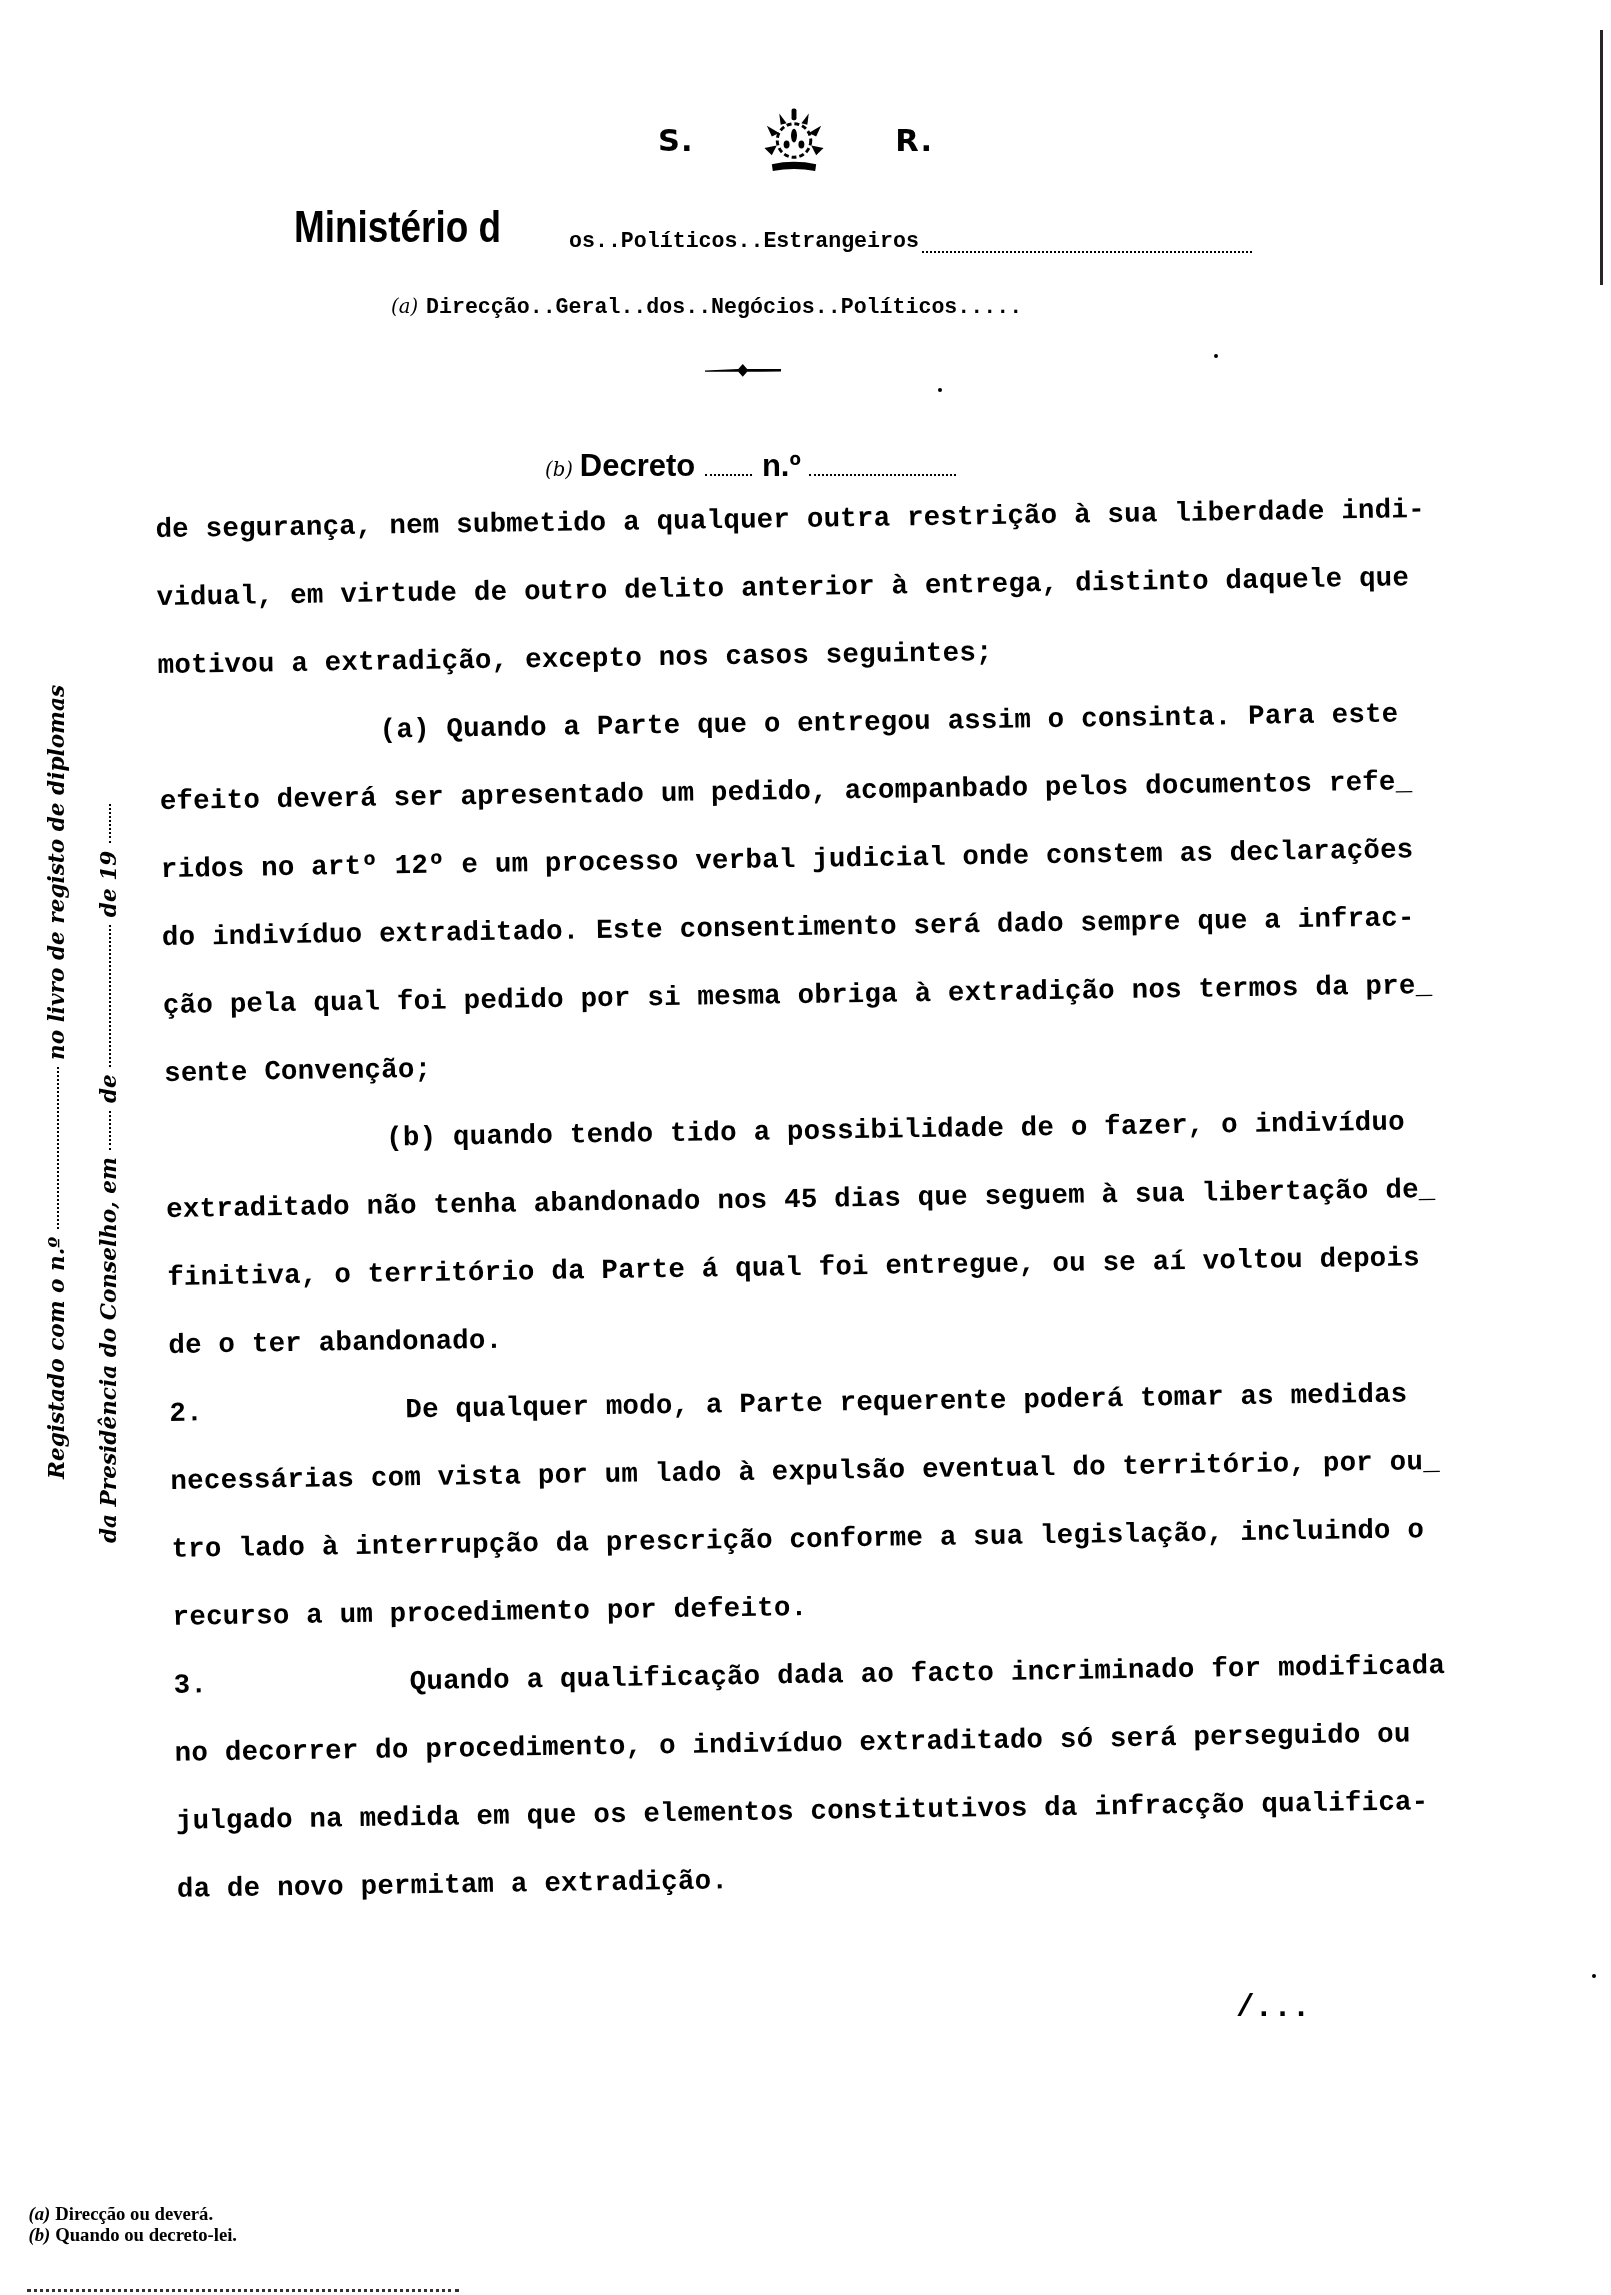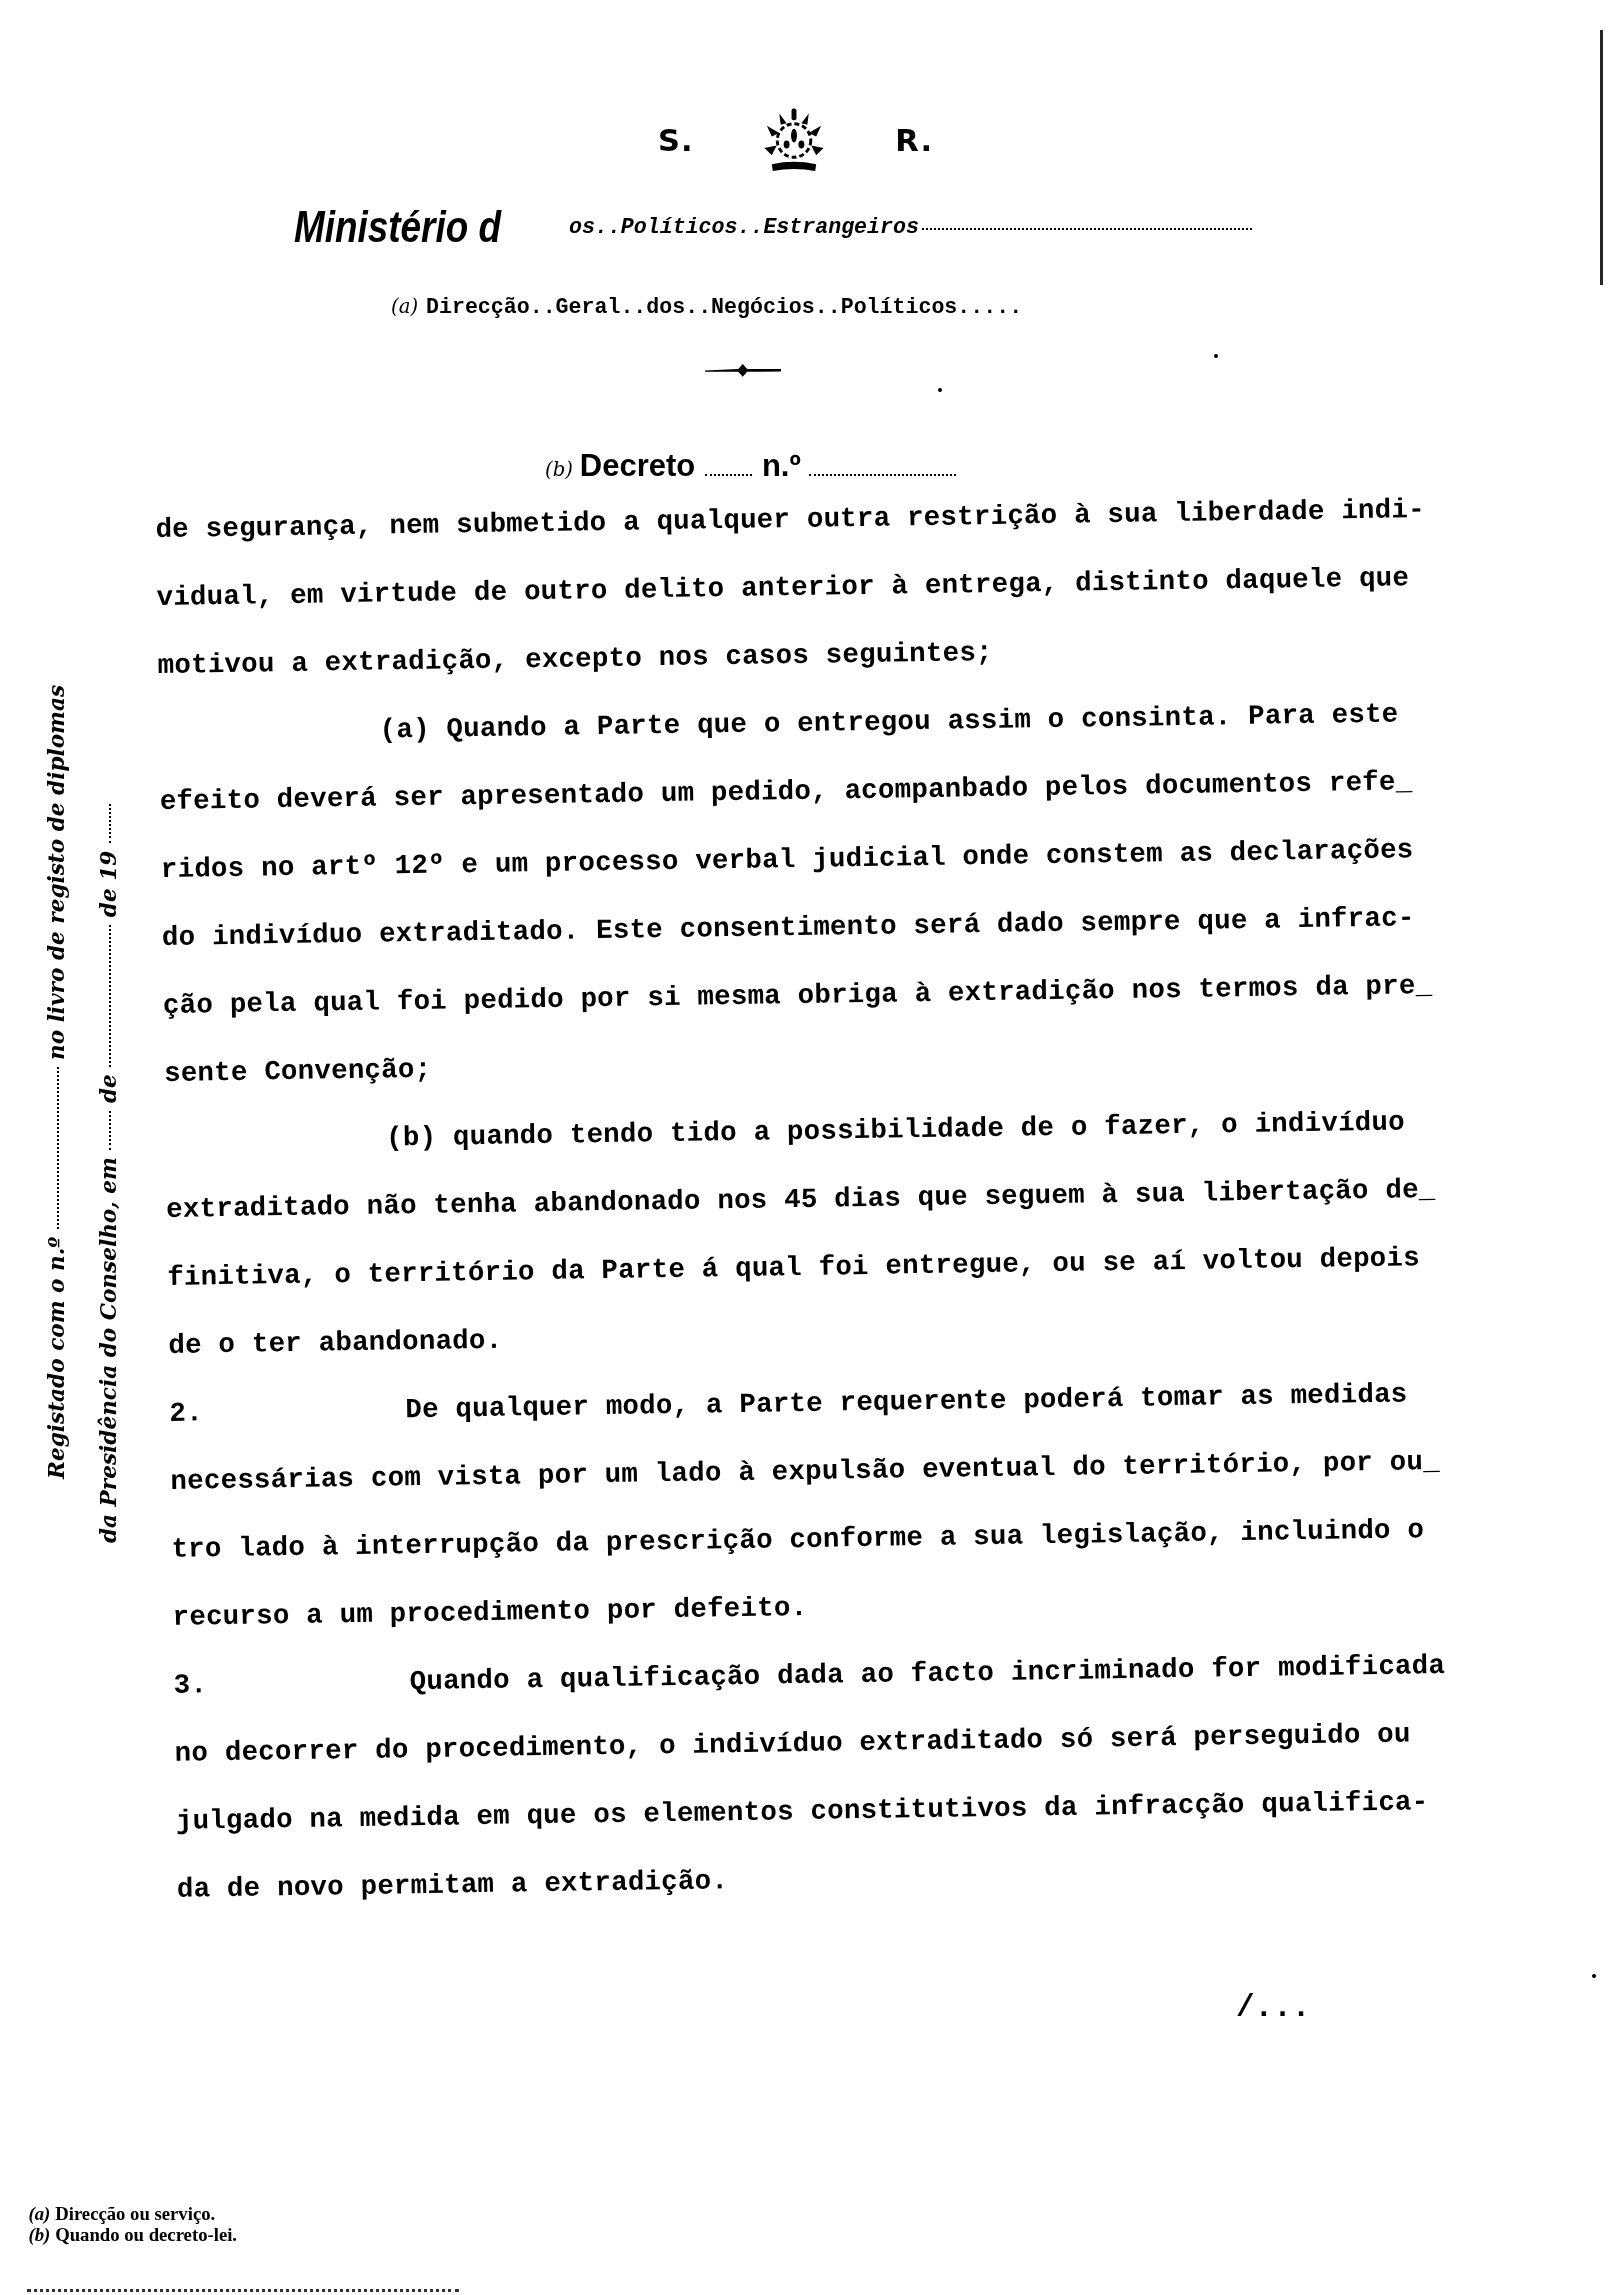--- a/index.html
+++ b/index.html
@@ -2,21 +2,21 @@
 <html style="font-size:7.9px"><head>
 <meta charset="utf-8">
 <style>
   html, body { margin:0; padding:0; background:#ffffff; }
   body { width:1612px; height:2295px; position:relative; overflow:hidden; color:#000; }
   .page { position:absolute; inset:0; background:#fff; }
   .edge-right { position:absolute; right:8.8px; top:29.5px; width:2.9px; height:255px; background:#000; opacity:.85; }
   .crest-row { position:absolute; top:106px; left:658px; width:275px; height:69px; display:flex; align-items:center; justify-content:space-between; }
   .crest-letter { font-family:"DejaVu Sans", sans-serif; font-weight:bold; font-size:30.5px; letter-spacing:1px; }
   .crest { width:84px; height:69px; }
-  .ministry { position:absolute; top:201px; left:294px; width:958px; display:flex; align-items:center; white-space:nowrap;font-style:italic; }
+  .ministry { position:absolute; top:201px; left:294px; width:958px; display:flex; align-items:flex-end; white-space:nowrap; }
   .ministry .big { font-family:"Liberation Sans", sans-serif; font-size:45px; font-weight:bold; transform:scaleX(.82); transform-origin:left; display:inline-block; width:275px; }
   .ministry .fill { font-family:"Liberation Mono", monospace; font-size:21.6px; font-weight:bold; }
   .ministry .dots { flex:1; border-bottom:2.9px dotted #000; margin-left:2.9px; height:4.9px; }
   .direccao { position:absolute; top:295px; left:391px; white-space:nowrap; display:flex; align-items:baseline; }
   .direccao .mark { font-family:"DejaVu Serif", serif; font-style:italic; font-size:19.7px; margin-right:7.9px; }
   .direccao .fill { font-family:"Liberation Mono", monospace; font-size:21.6px; font-weight:bold; }
   .ornament { position:absolute; top:364px; left:705px; width:76px; height:12.8px; }
   .decreto { position:absolute; top:410px; left:545px; white-space:nowrap; display:flex; align-items:baseline; font-family:"Liberation Sans", sans-serif; }
   .decreto .mark { font-family:"DejaVu Serif", serif; font-style:italic; font-size:19.7px; margin-right:6.9px; }
   .decreto .word { font-size:31px; font-weight:bold;margin-top:38px; }
@@ -119,21 +119,21 @@
   <div class="side" style="left:96px; top:1543px;">
     <span>da Presidência do Conselho, em</span>
     <span class="dt" style="width:39px;"></span>
     <span>de</span>
     <span class="dt" style="width:142px;"></span>
     <span>de 19</span>
     <span class="dt" style="width:39px;"></span>
   </div>
 
   <div class="footnotes">
-    <div><span class="fm">(a)</span><span>Direcção ou serviço.</span></div>
+    <div><span class="fm">(a)</span><span>Direcção ou deverá.</span></div>
     <div><span class="fm">(b)</span><span>Quando ou decreto-lei.</span></div>
   </div>
   <div class="printer"></div>
 
   <div class="speck" style="left:1214px;top:354px;"></div>
   <div class="speck" style="left:938px;top:388px;"></div>
   <div class="speck" style="left:1592px;top:1974px;"></div>
 </div>
 
 

